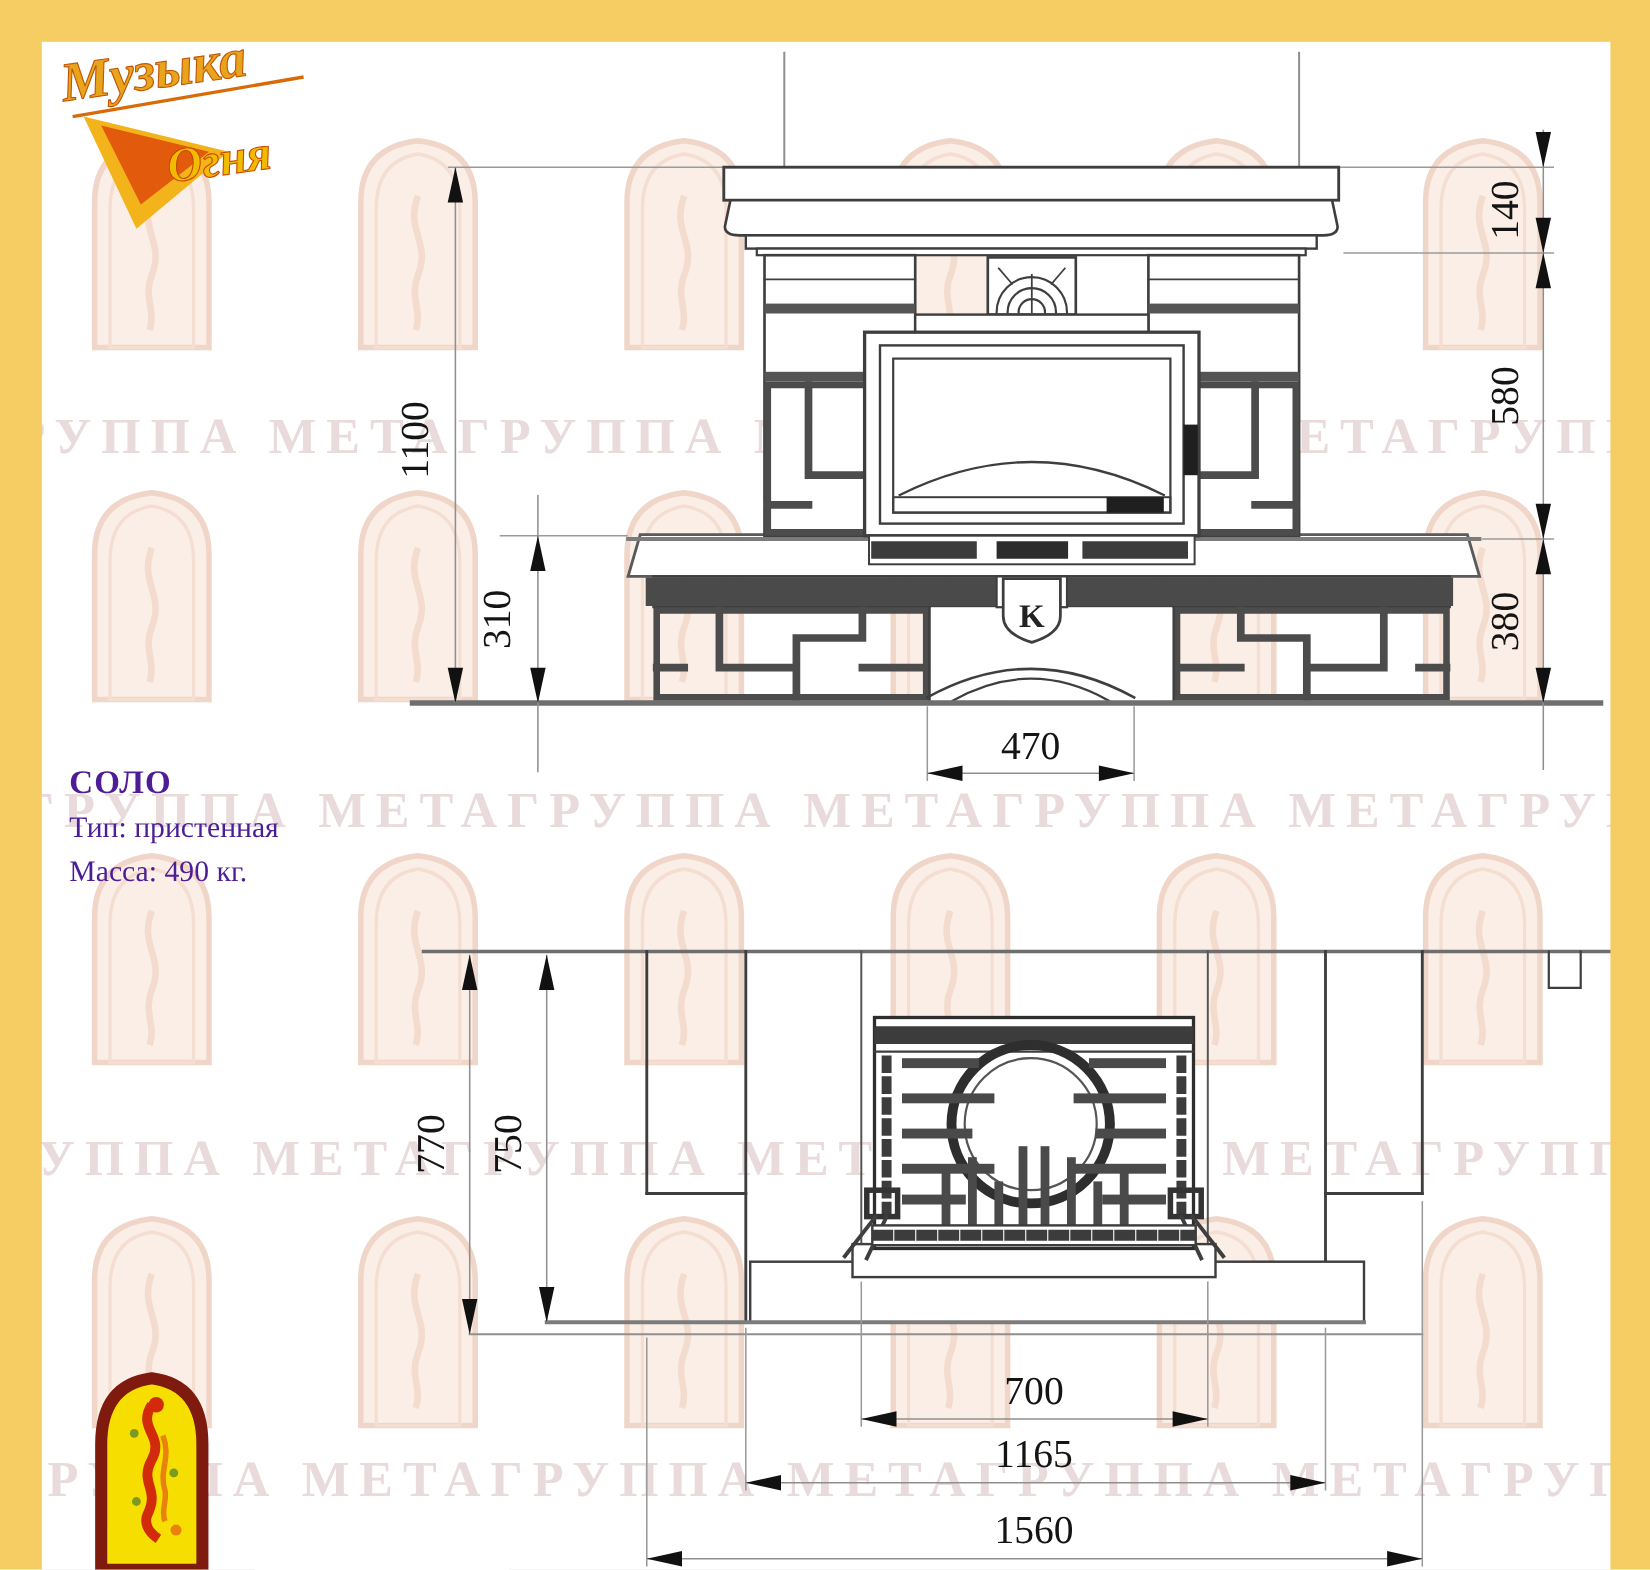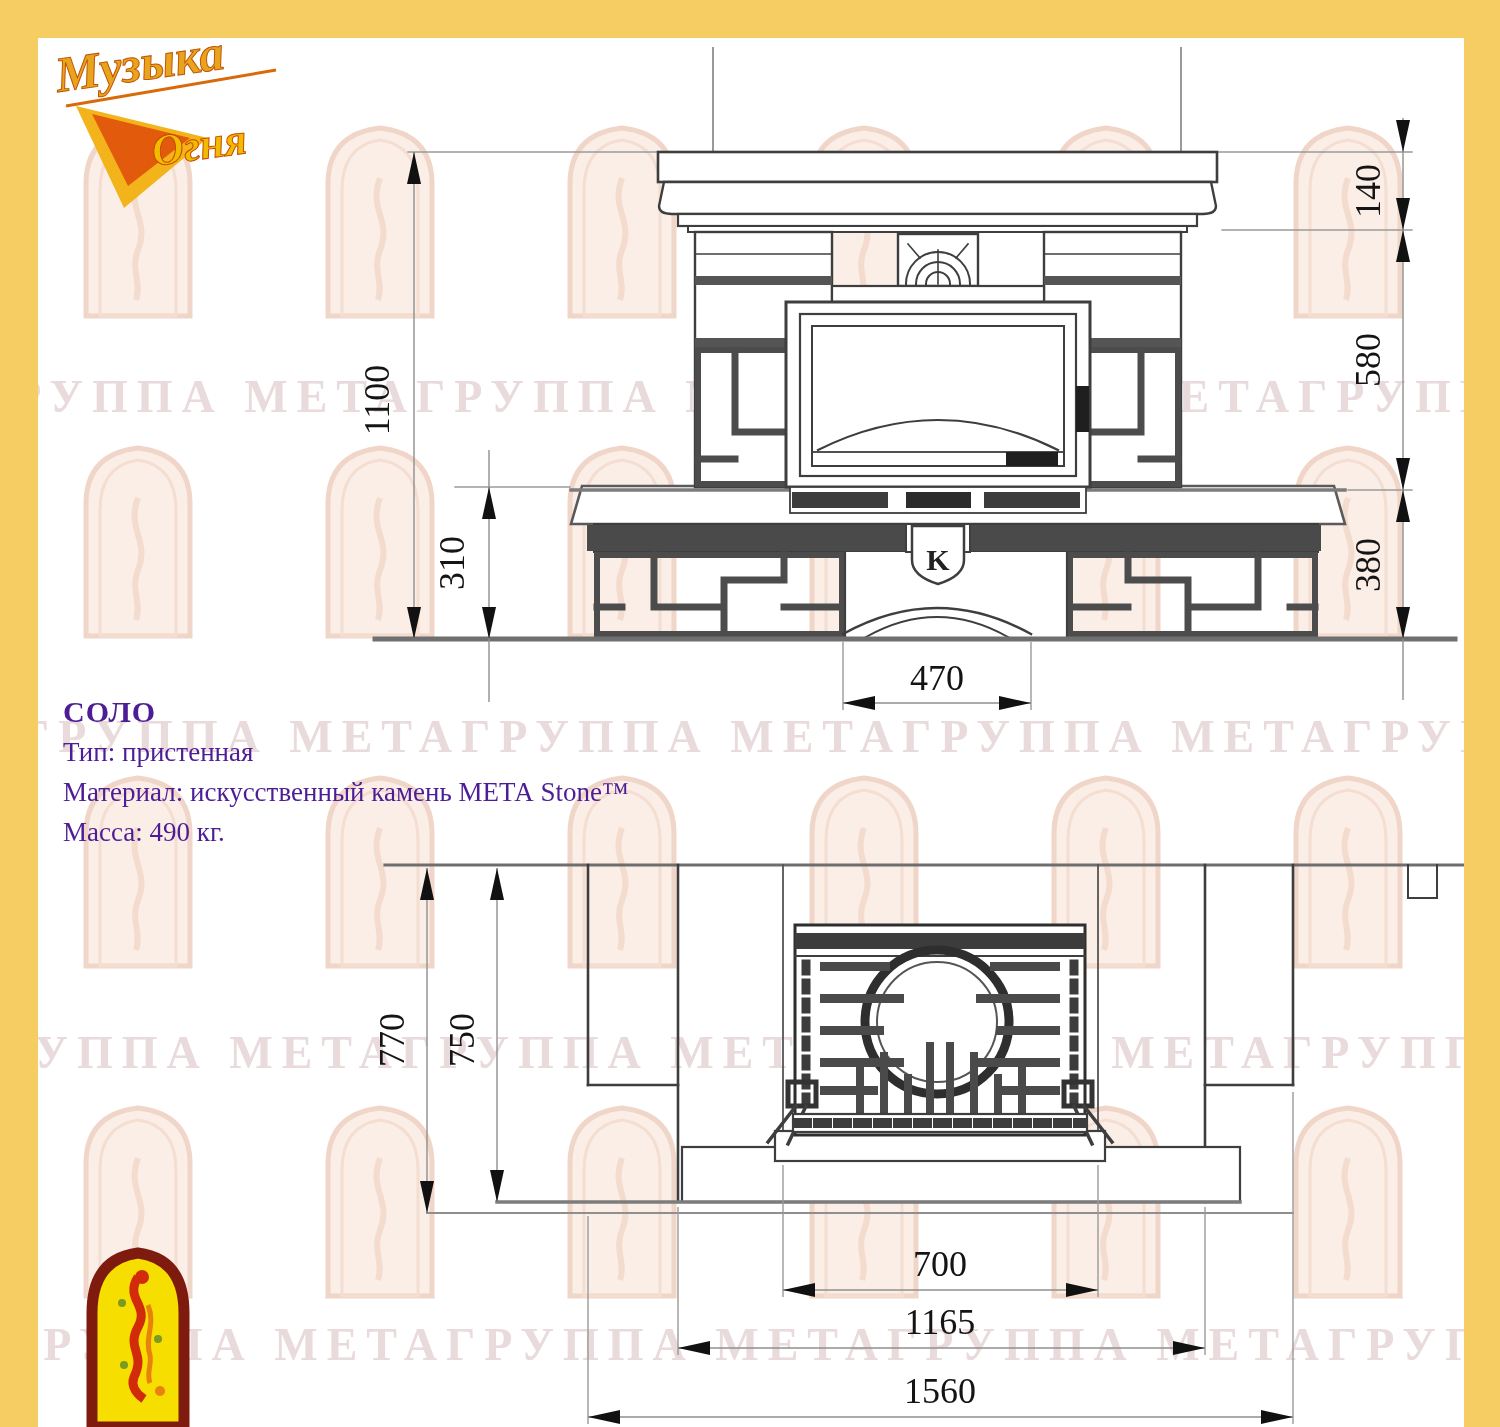--- a/index.html
+++ b/index.html
@@ -282,17 +282,16 @@
     </g>
   </svg>
 
   <div class="border-band" id="band-top"></div>
   <div class="border-band" id="band-left"></div>
   <div class="border-band" id="band-right"></div>
 
   <div id="product-block">
     <div class="name">СОЛО</div>
     <div>Тип: пристенная</div>
-    <div>Материал: искусственный камень МЕТА Stone™</div>
     <div>Масса: 490 кг.</div>
   </div>
 
 </div>
 
 </body></html>

